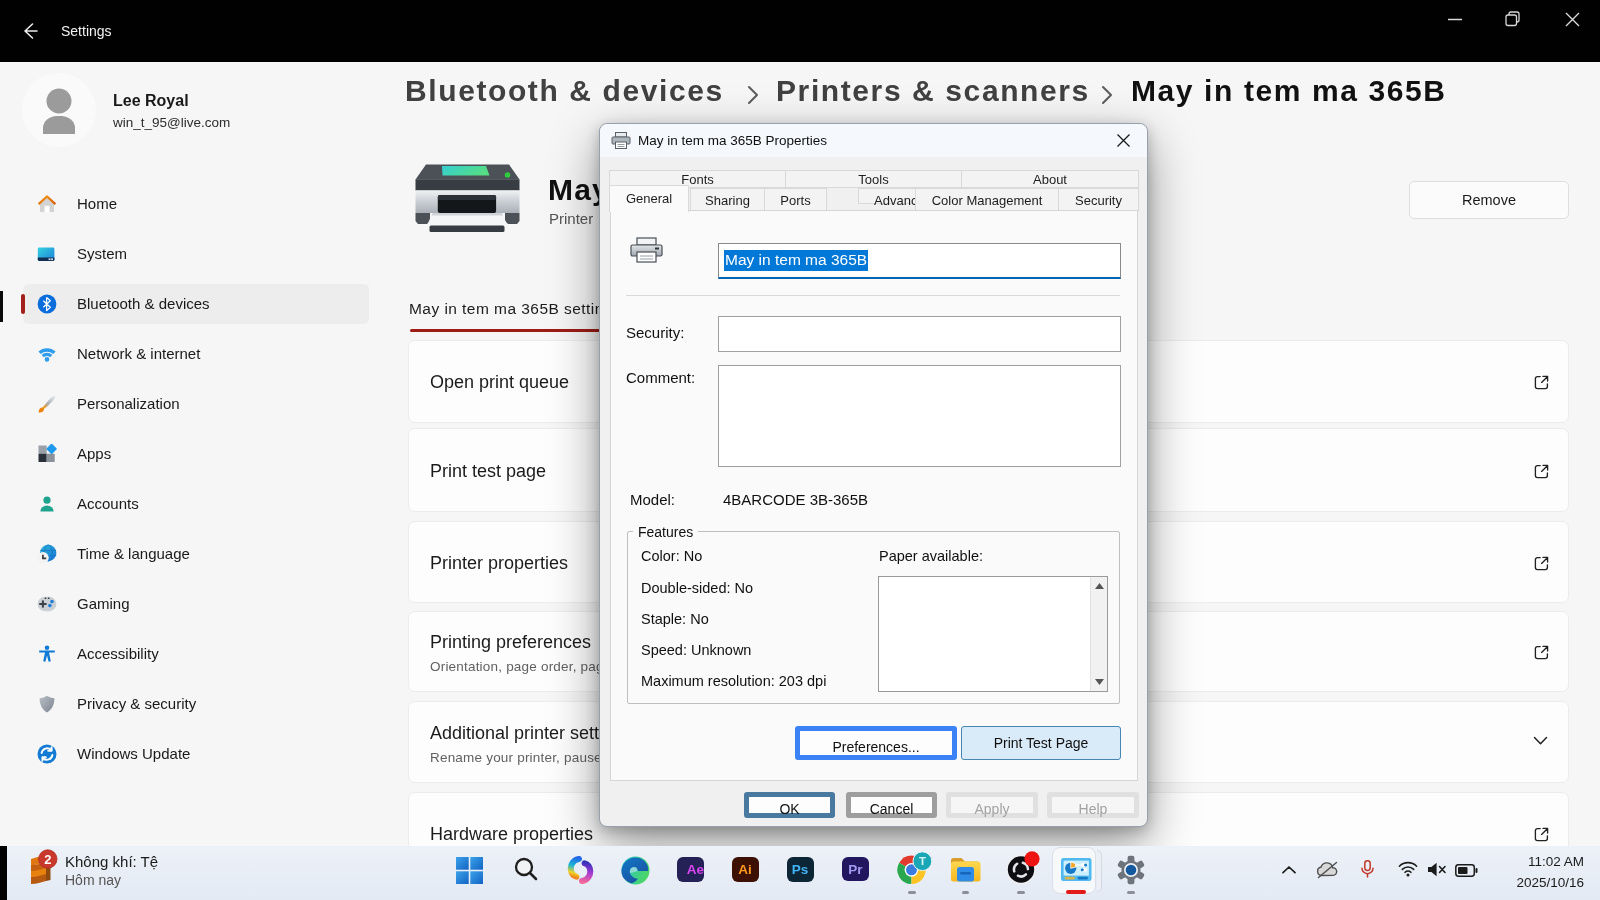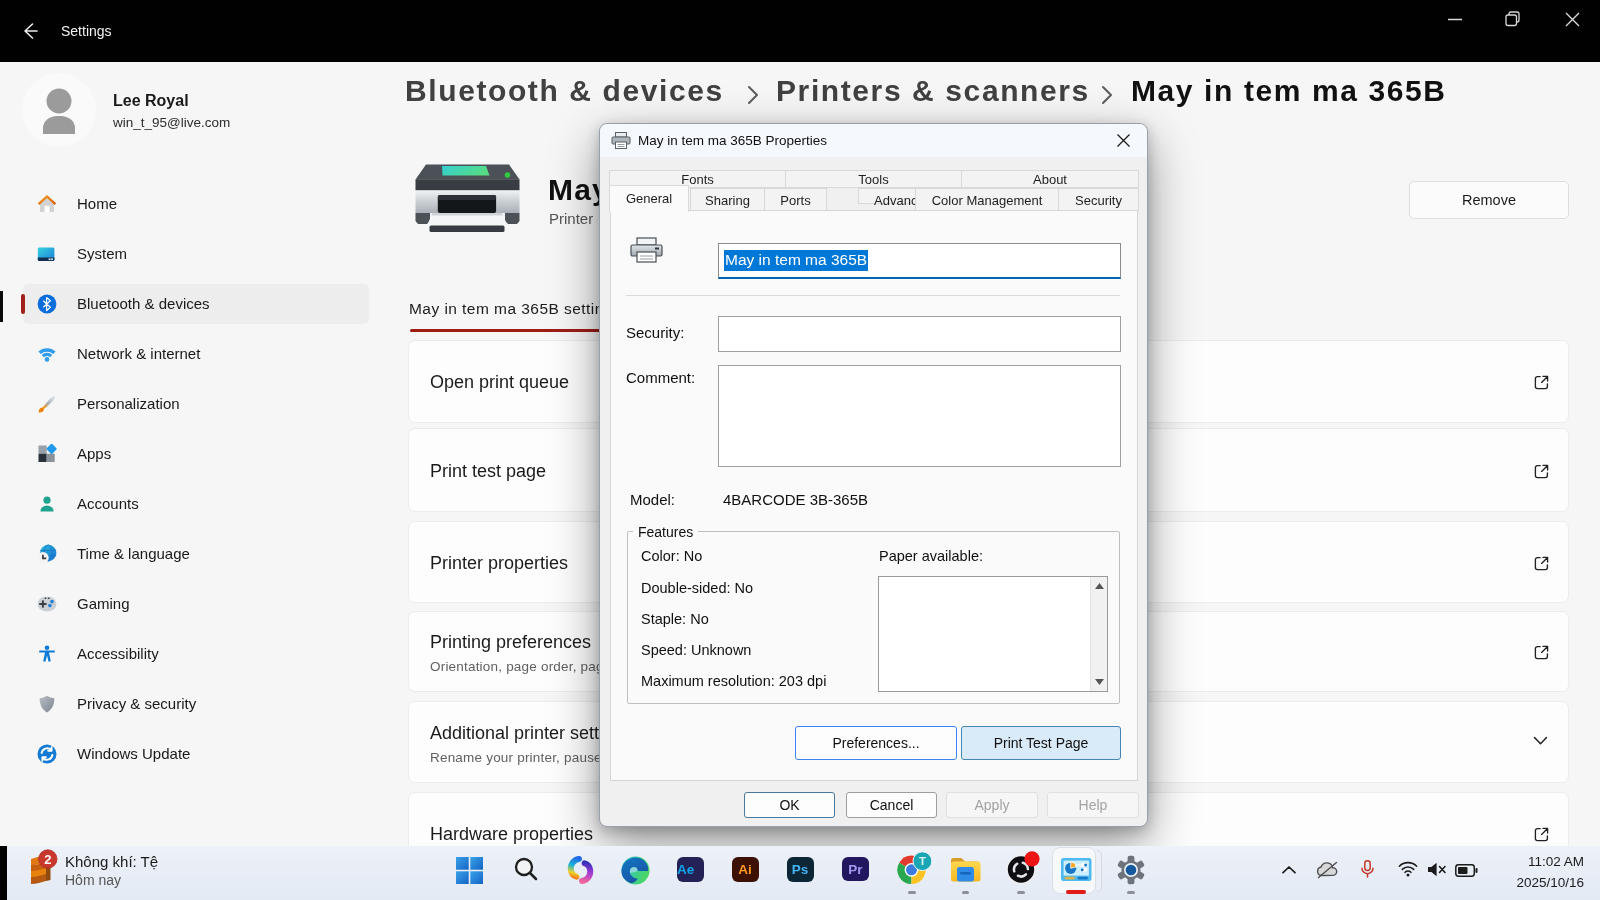--- a/index.html
+++ b/index.html
@@ -39,21 +39,21 @@
 #removebtn { position:absolute; left:1409px; top:181px; width:160px; height:38px; background:#fbfbfb; border:1px solid #dedede; border-radius:5px; font-size:14.5px; color:#1a1a1a; text-align:center; line-height:36px; }
 
 
 #dlg { position:absolute; left:599px; top:123px; width:549px; height:704px; background:#f0f0f0; border:1px solid #98a0ac; border-radius:8px; box-shadow:0 18px 50px rgba(0,0,0,0.40), 0 4px 14px rgba(0,0,0,0.22); }
 #dlg-tbar { position:absolute; left:0; top:0; width:100%; height:33px; background:#f5f8fc; border-radius:8px 8px 0 0; }
 #dlg-title { position:absolute; left:38px; top:9px; font-size:13.5px; color:#101010; }
 .tab { position:absolute; background:#f3f3f3; border:1px solid #d9d9d9; font-size:13px; color:#1d1d1d; text-align:center; }
 .tabpage { position:absolute; left:10px; top:86px; width:528px; height:571px; background:#fafafa; border:1px solid #d6d6d6; }
 .dlab { position:absolute; font-size:15px; color:#101010; }
 .dfield { position:absolute; background:#ffffff; border:1px solid #a0a0a0; }
-.dbtn { position:absolute; background:#fdfdfd; border:1px solid #3b82f6; border-radius:3px; font-size:14px; color:#101010; text-align:center; }
+.dbtn { position:absolute; background:#fdfdfd; border:5px solid #3b82f6; border-radius:3px; font-size:14px; color:#101010; text-align:center; }
 
 
 #taskbar { position:absolute; left:0; top:846px; width:1600px; height:54px; background:linear-gradient(180deg,#edf1f8,#e3eaf4); }
 .tbi { position:absolute; top:0; }
 .dash { position:absolute; top:44.5px; width:7.5px; height:3.2px; border-radius:2px; background:#8a8f98; }
 #clock { position:absolute; right:16px; top:6px; text-align:right; font-size:13.5px; color:#1b1b1b; line-height:20.5px; }
 </style>
 </head>
 <body>
 
@@ -445,21 +445,21 @@
       <linearGradient id="ged2" x1="0.2" y1="0" x2="0.8" y2="1">
           <stop offset="0" stop-color="#1175c2"></stop>
           <stop offset="1" stop-color="#1b4ea0"></stop>
         </linearGradient>
     </defs>
     <circle cx="14.5" cy="14.5" r="14" fill="url(#ged1)"></circle>
     <path d="M0.5 15.5 C0.5 8 6.5 1.5 14.5 1.5 C20 1.5 24.5 4.5 26.5 9.5 C27.5 12.5 27 15 27 15 L16.5 15 C16.5 12.5 14.8 11 12.5 11.2 C10 11.4 8.5 13.5 8.8 16 C9.2 19.5 12.5 22.5 17 22.8 C14.8 25.5 12.2 27.2 10.5 27.2 C5 25.5 0.5 21.5 0.5 15.5 Z" fill="url(#ged2)"></path>
     <path d="M9 17 C8.2 13.8 10.2 11.3 12.9 11.1 C15.3 11 16.6 12.6 16.6 15 C14.2 16 11.6 16.7 9 17 Z" fill="#a8d8ef" opacity="0.75"></path>
   </svg>
 
-  <div class="tbi" style="left:677px;top:11px;width:27px;height:25px;border-radius:6px;background:#242156;text-align:left;font-size:13.5px;line-height:25px;font-weight:bold;color:#0ea5e9">Ae</div>
+  <div class="tbi" style="left:677px;top:11px;width:27px;height:25px;border-radius:6px;background:#242156;text-align:right;font-size:13.5px;line-height:25px;font-weight:bold;color:#d946ef">Ae</div>
 
   <div class="tbi" style="left:731.5px;top:11px;width:27px;height:25px;border-radius:6px;background:#3c1003;text-align:center;font-size:13.5px;line-height:25px;font-weight:bold;color:#ff9a1e">Ai</div>
 
   <div class="tbi" style="left:786.5px;top:11px;width:27px;height:25px;border-radius:6px;background:#0d2636;text-align:center;font-size:13.5px;line-height:25px;font-weight:bold;color:#41b4f7">Ps</div>
 
   <div class="tbi" style="left:842px;top:11px;width:27px;height:24px;border-radius:6px;background:#22175e;text-align:center;font-size:13.5px;line-height:25px;font-weight:bold;color:#a29af2">Pr</div>
 
   <svg class="tbi" style="left:895px;top:4px" width="38" height="37" viewBox="0 0 38 37">
     <circle cx="16.5" cy="19.8" r="14.4" fill="#fff"></circle>
     <path d="M16.5 19.8 L4.2 12.7 A14.2 14.2 0 0 1 28.8 12.7 Z" fill="#e23a2e"></path>

